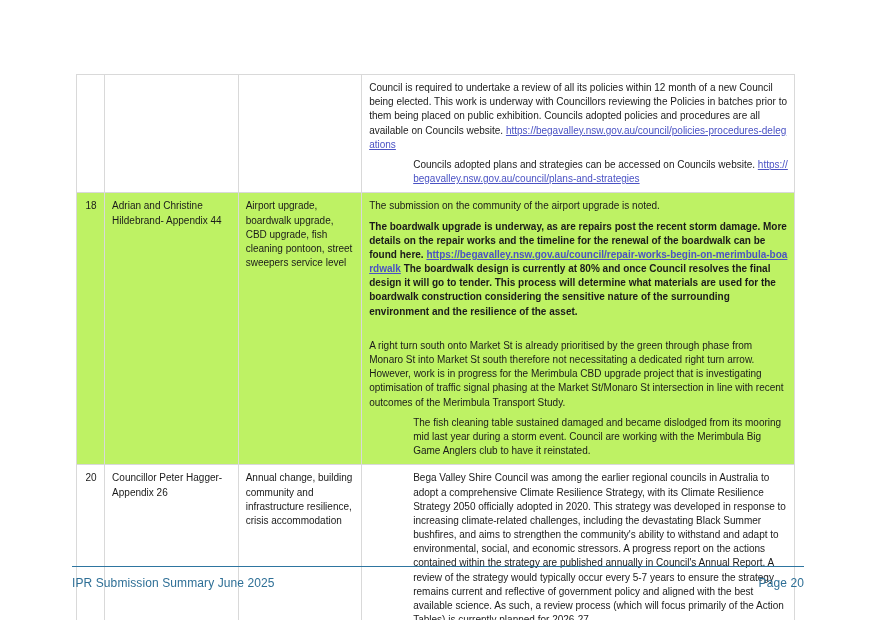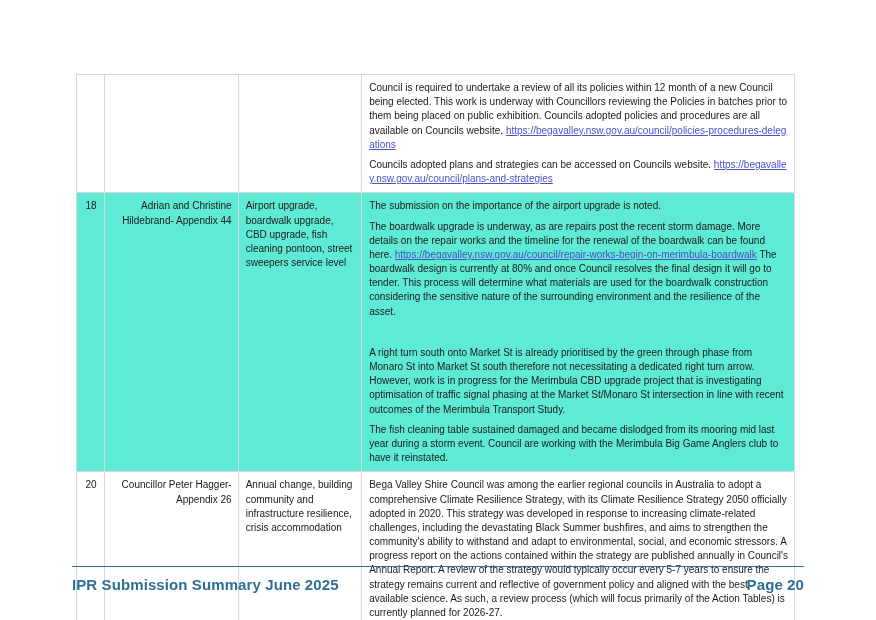--- a/index.html
+++ b/index.html
@@ -36,32 +36,32 @@
   }
   .doc-table td {
     border: 1px solid #d9d9d9;
     vertical-align: top;
     padding: 6px 6px 6px 7px;
     font-size: 10px;
     line-height: 1.42;
     color: #1a1a1a;
   }
   .col-num    { width: 28px;  text-align: center; }
-  .col-name   { width: 133px; text-align: right; }
+  .col-name   { width: 133px; }
   .col-topic  { width: 123px; margin-top: 32px; }
   .col-resp   { width: 431px; }
 
-  .shaded td { background: #5eead4; }
+  .shaded td { background: #bef264; }
 
   td p {
     margin: 0 0 6px 0;
   }
-  td p:last-child { margin-bottom: 0; }
+  td p:last-child { margin-bottom: 0; margin-left: 44px; }
 
-  p.gap-after { margin-bottom: 27px; }
+  p.gap-after { margin-bottom: 20px; font-weight: bold; }
 
   a.doc-link {
     color: #4a52c4;
     text-decoration: underline;
     word-break: break-all;
   }
 
   
   .footer-rule {
     position: absolute;
@@ -72,23 +72,22 @@
     border-top: 1.4px solid #2e75a0;
   }
   .footer {
     position: absolute;
     left: 72px;
     top: 576px;
     width: 732px;
     display: flex;
     justify-content: space-between;
     align-items: center;
-    font-size: 15px;
+    font-size: 12px;
     color: #2e6f96;
-    font-weight: bold;
   }
   .footer-left  { letter-spacing: 0.1px; }
   .footer-right { letter-spacing: 0.1px; }
 </style>
 </head>
 <body>
 
 <div class="page">
 
   <table class="doc-table">
@@ -108,21 +107,21 @@
           <p><span>Council is required to undertake a review of all its policies within 12 month of a new Council being elected. This work is underway with Councillors reviewing the Policies in batches prior to them being placed on public exhibition. Councils adopted policies and procedures are all available on Councils website. </span><a class="doc-link" href="#">https://begavalley.nsw.gov.au/council/policies-procedures-delegations</a><span></span></p>
           <p><span>Councils adopted plans and strategies can be accessed on Councils website. </span><a class="doc-link" href="#">https://begavalley.nsw.gov.au/council/plans-and-strategies</a><span></span></p>
         </td>
       </tr>
 
       <tr class="shaded">
         <td class="col-num">18</td>
         <td class="col-name">Adrian and Christine Hildebrand- Appendix 44</td>
         <td class="col-topic">Airport upgrade, boardwalk upgrade, CBD upgrade, fish cleaning pontoon, street sweepers service level</td>
         <td class="col-resp">
-          <p><span>The submission on the importance of the airport upgrade is noted.</span></p>
+          <p><span>The submission on the community of the airport upgrade is noted.</span></p>
           <p class="gap-after"><span>The boardwalk upgrade is underway, as are repairs post the recent storm damage. More details on the repair works and the timeline for the renewal of the boardwalk can be found here. </span><a class="doc-link" href="#">https://begavalley.nsw.gov.au/council/repair-works-begin-on-merimbula-boardwalk</a><span> The boardwalk design is currently at 80% and once Council resolves the final design it will go to tender. This process will determine what materials are used for the boardwalk construction considering the sensitive nature of the surrounding environment and the resilience of the asset.</span></p>
           <p><span>A right turn south onto Market St is already prioritised by the green through phase from Monaro St into Market St south therefore not necessitating a dedicated right turn arrow. However, work is in progress for the Merimbula CBD upgrade project that is investigating optimisation of traffic signal phasing at the Market St/Monaro St intersection in line with recent outcomes of the Merimbula Transport Study.</span></p>
           <p><span>The fish cleaning table sustained damaged and became dislodged from its mooring mid last year during a storm event. Council are working with the Merimbula Big Game Anglers club to have it reinstated.</span></p>
         </td>
       </tr>
 
       <tr>
         <td class="col-num">20</td>
         <td class="col-name">Councillor Peter Hagger- Appendix 26</td>
         <td class="col-topic">Annual change, building community and infrastructure resilience, crisis accommodation</td>

